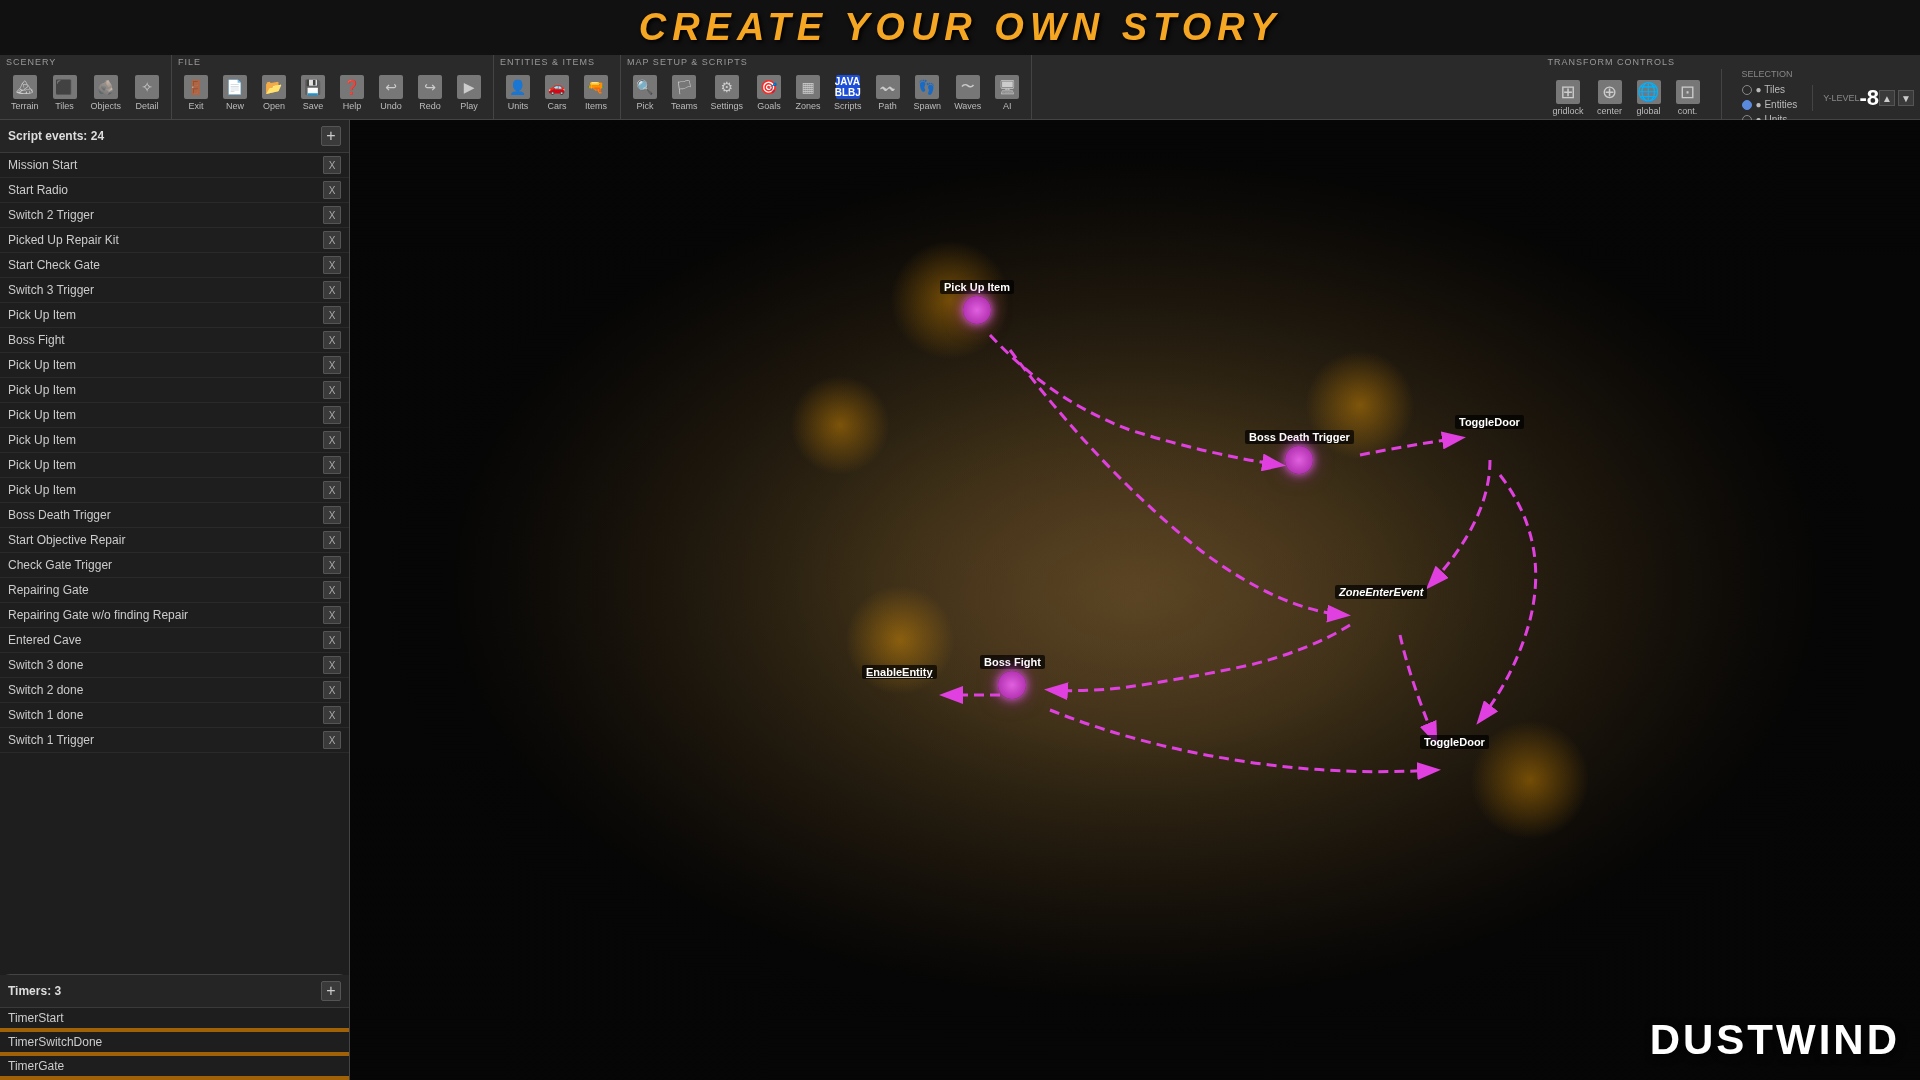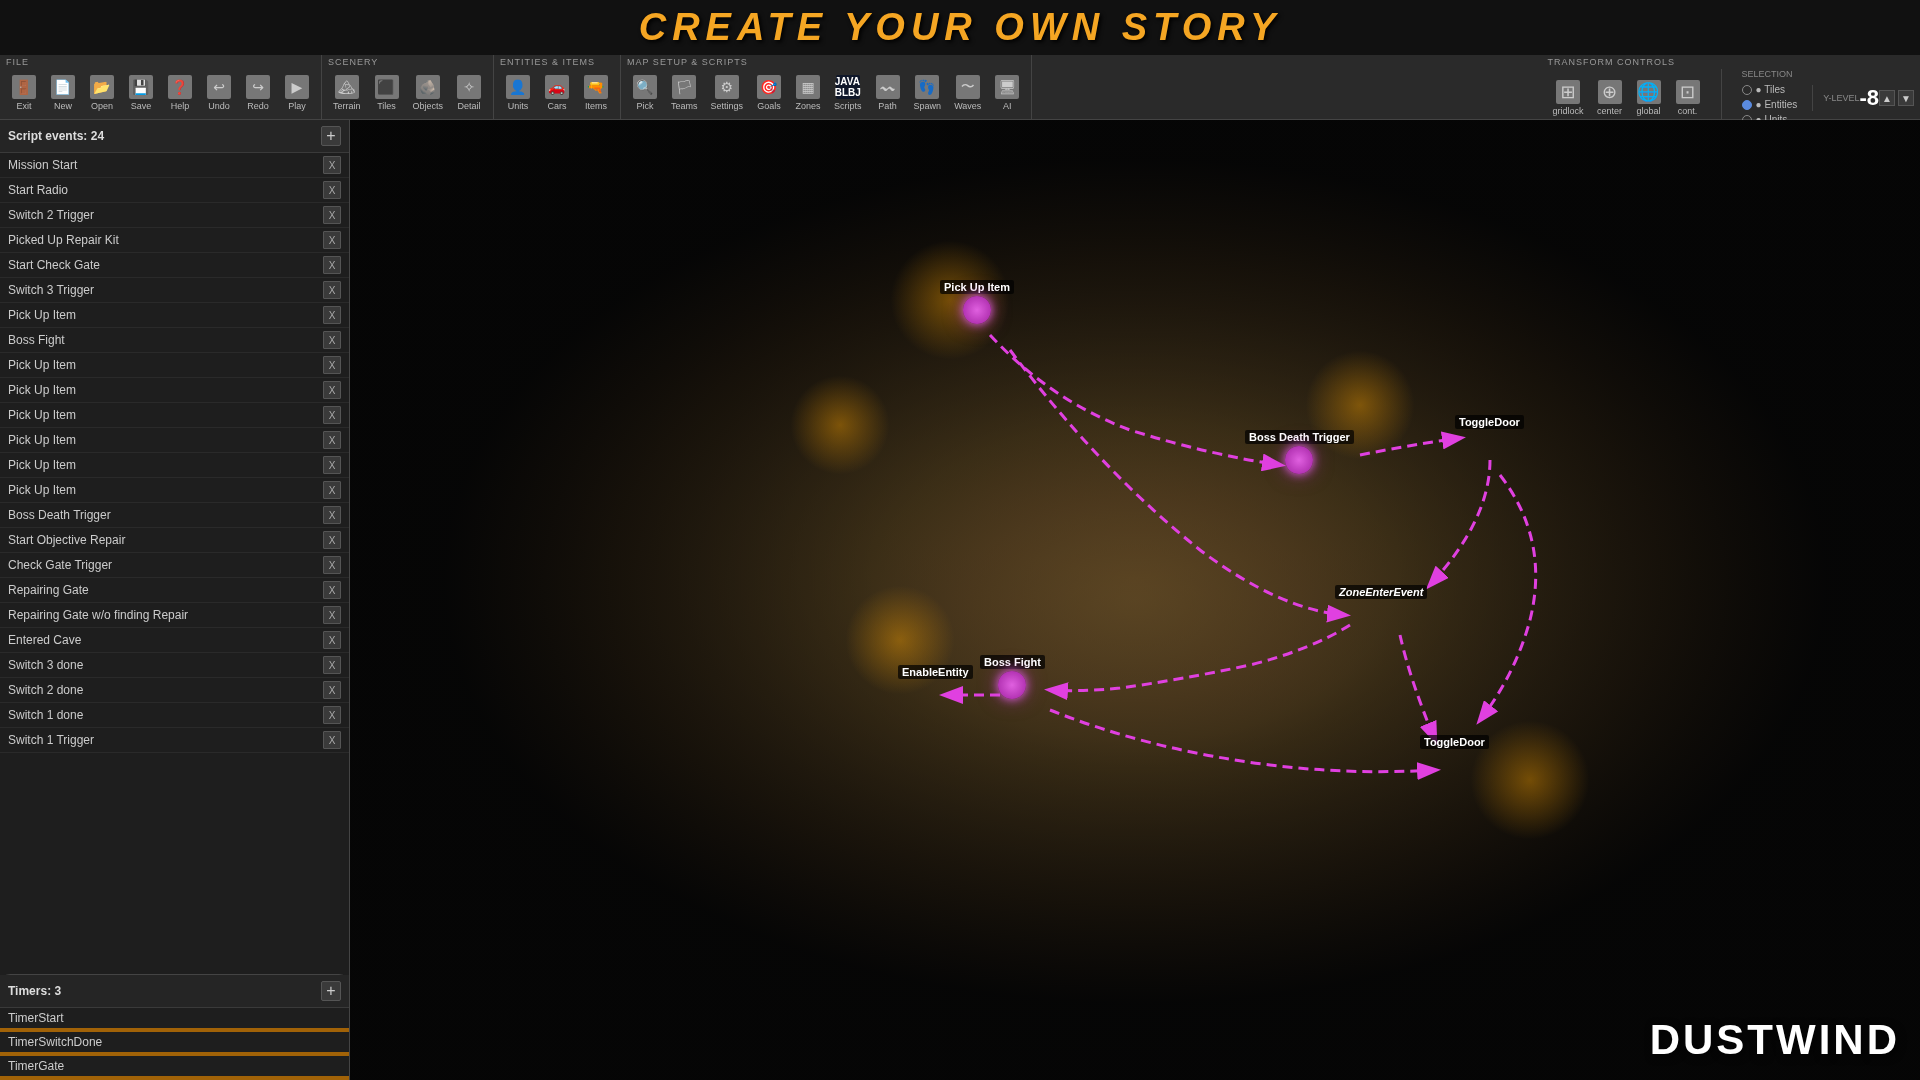--- a/index.html
+++ b/index.html
@@ -312,20 +312,42 @@
 </head>
 <body>
 
 <div id="title-bar">
   <h1>CREATE YOUR OWN STORY</h1>
 </div>
 
 <div id="toolbar">
 
   <div class="toolbar-section">
+    <span class="toolbar-section-label">SCENERY</span>
+    <div class="toolbar-section-items">
+      <div class="toolbar-btn">
+        <div class="icon">🏔</div>
+        <span class="btn-label">Terrain</span>
+      </div>
+      <div class="toolbar-btn">
+        <div class="icon">⬛</div>
+        <span class="btn-label">Tiles</span>
+      </div>
+      <div class="toolbar-btn">
+        <div class="icon">🪨</div>
+        <span class="btn-label">Objects</span>
+      </div>
+      <div class="toolbar-btn">
+        <div class="icon">✧</div>
+        <span class="btn-label">Detail</span>
+      </div>
+    </div>
+  </div>
+
+  <div class="toolbar-section">
     <span class="toolbar-section-label">FILE</span>
     <div class="toolbar-section-items">
       <div class="toolbar-btn">
         <div class="icon">🚪</div>
         <span class="btn-label">Exit</span>
       </div>
       <div class="toolbar-btn">
         <div class="icon">📄</div>
         <span class="btn-label">New</span>
       </div>
@@ -345,42 +367,20 @@
         <div class="icon">↩</div>
         <span class="btn-label">Undo</span>
       </div>
       <div class="toolbar-btn">
         <div class="icon">↪</div>
         <span class="btn-label">Redo</span>
       </div>
       <div class="toolbar-btn">
         <div class="icon">▶</div>
         <span class="btn-label">Play</span>
-      </div>
-    </div>
-  </div>
-
-  <div class="toolbar-section">
-    <span class="toolbar-section-label">SCENERY</span>
-    <div class="toolbar-section-items">
-      <div class="toolbar-btn">
-        <div class="icon">🏔</div>
-        <span class="btn-label">Terrain</span>
-      </div>
-      <div class="toolbar-btn">
-        <div class="icon">⬛</div>
-        <span class="btn-label">Tiles</span>
-      </div>
-      <div class="toolbar-btn">
-        <div class="icon">🪨</div>
-        <span class="btn-label">Objects</span>
-      </div>
-      <div class="toolbar-btn">
-        <div class="icon">✧</div>
-        <span class="btn-label">Detail</span>
       </div>
     </div>
   </div>
 
   <div class="toolbar-section">
     <span class="toolbar-section-label">ENTITIES &amp; ITEMS</span>
     <div class="toolbar-section-items">
       <div class="toolbar-btn">
         <div class="icon">👤</div>
         <span class="btn-label">Units</span>
@@ -413,21 +413,21 @@
       </div>
       <div class="toolbar-btn">
         <div class="icon">🎯</div>
         <span class="btn-label">Goals</span>
       </div>
       <div class="toolbar-btn">
         <div class="icon">▦</div>
         <span class="btn-label">Zones</span>
       </div>
       <div class="toolbar-btn active">
-        <div class="icon" style="background:#0f172a;color:#fff;font-size:10px;font-weight:bold;">JAVA<br>BLBJ</div>
+        <div class="icon" style="background:#1d4ed8;color:#fff;font-size:10px;font-weight:bold;">JAVA<br>BLBJ</div>
         <span class="btn-label">Scripts</span>
       </div>
       <div class="toolbar-btn">
         <div class="icon">〰</div>
         <span class="btn-label">Path</span>
       </div>
       <div class="toolbar-btn">
         <div class="icon">👣</div>
         <span class="btn-label">Spawn</span>
       </div>
@@ -669,21 +669,21 @@
 
     <div class="map-node" style="left:985px;top:465px;font-style:italic;">
       <span class="map-node-label">ZoneEnterEvent</span>
     </div>
 
     <div class="map-node" style="left:630px;top:535px;">
       <span class="map-node-label">Boss Fight</span>
       <div class="map-node-icon"></div>
     </div>
 
-    <div class="map-node" style="left:548px;top:545px;">
+    <div class="map-node" style="left:512px;top:545px;text-decoration:underline;">
       <span class="map-node-label">EnableEntity</span>
     </div>
 
     <div class="map-node" style="left:1070px;top:615px;">
       <span class="map-node-label">ToggleDoor</span>
     </div>
 
     <div class="dustwind-logo">DUSTWIND</div>
   </div>
 </div>

